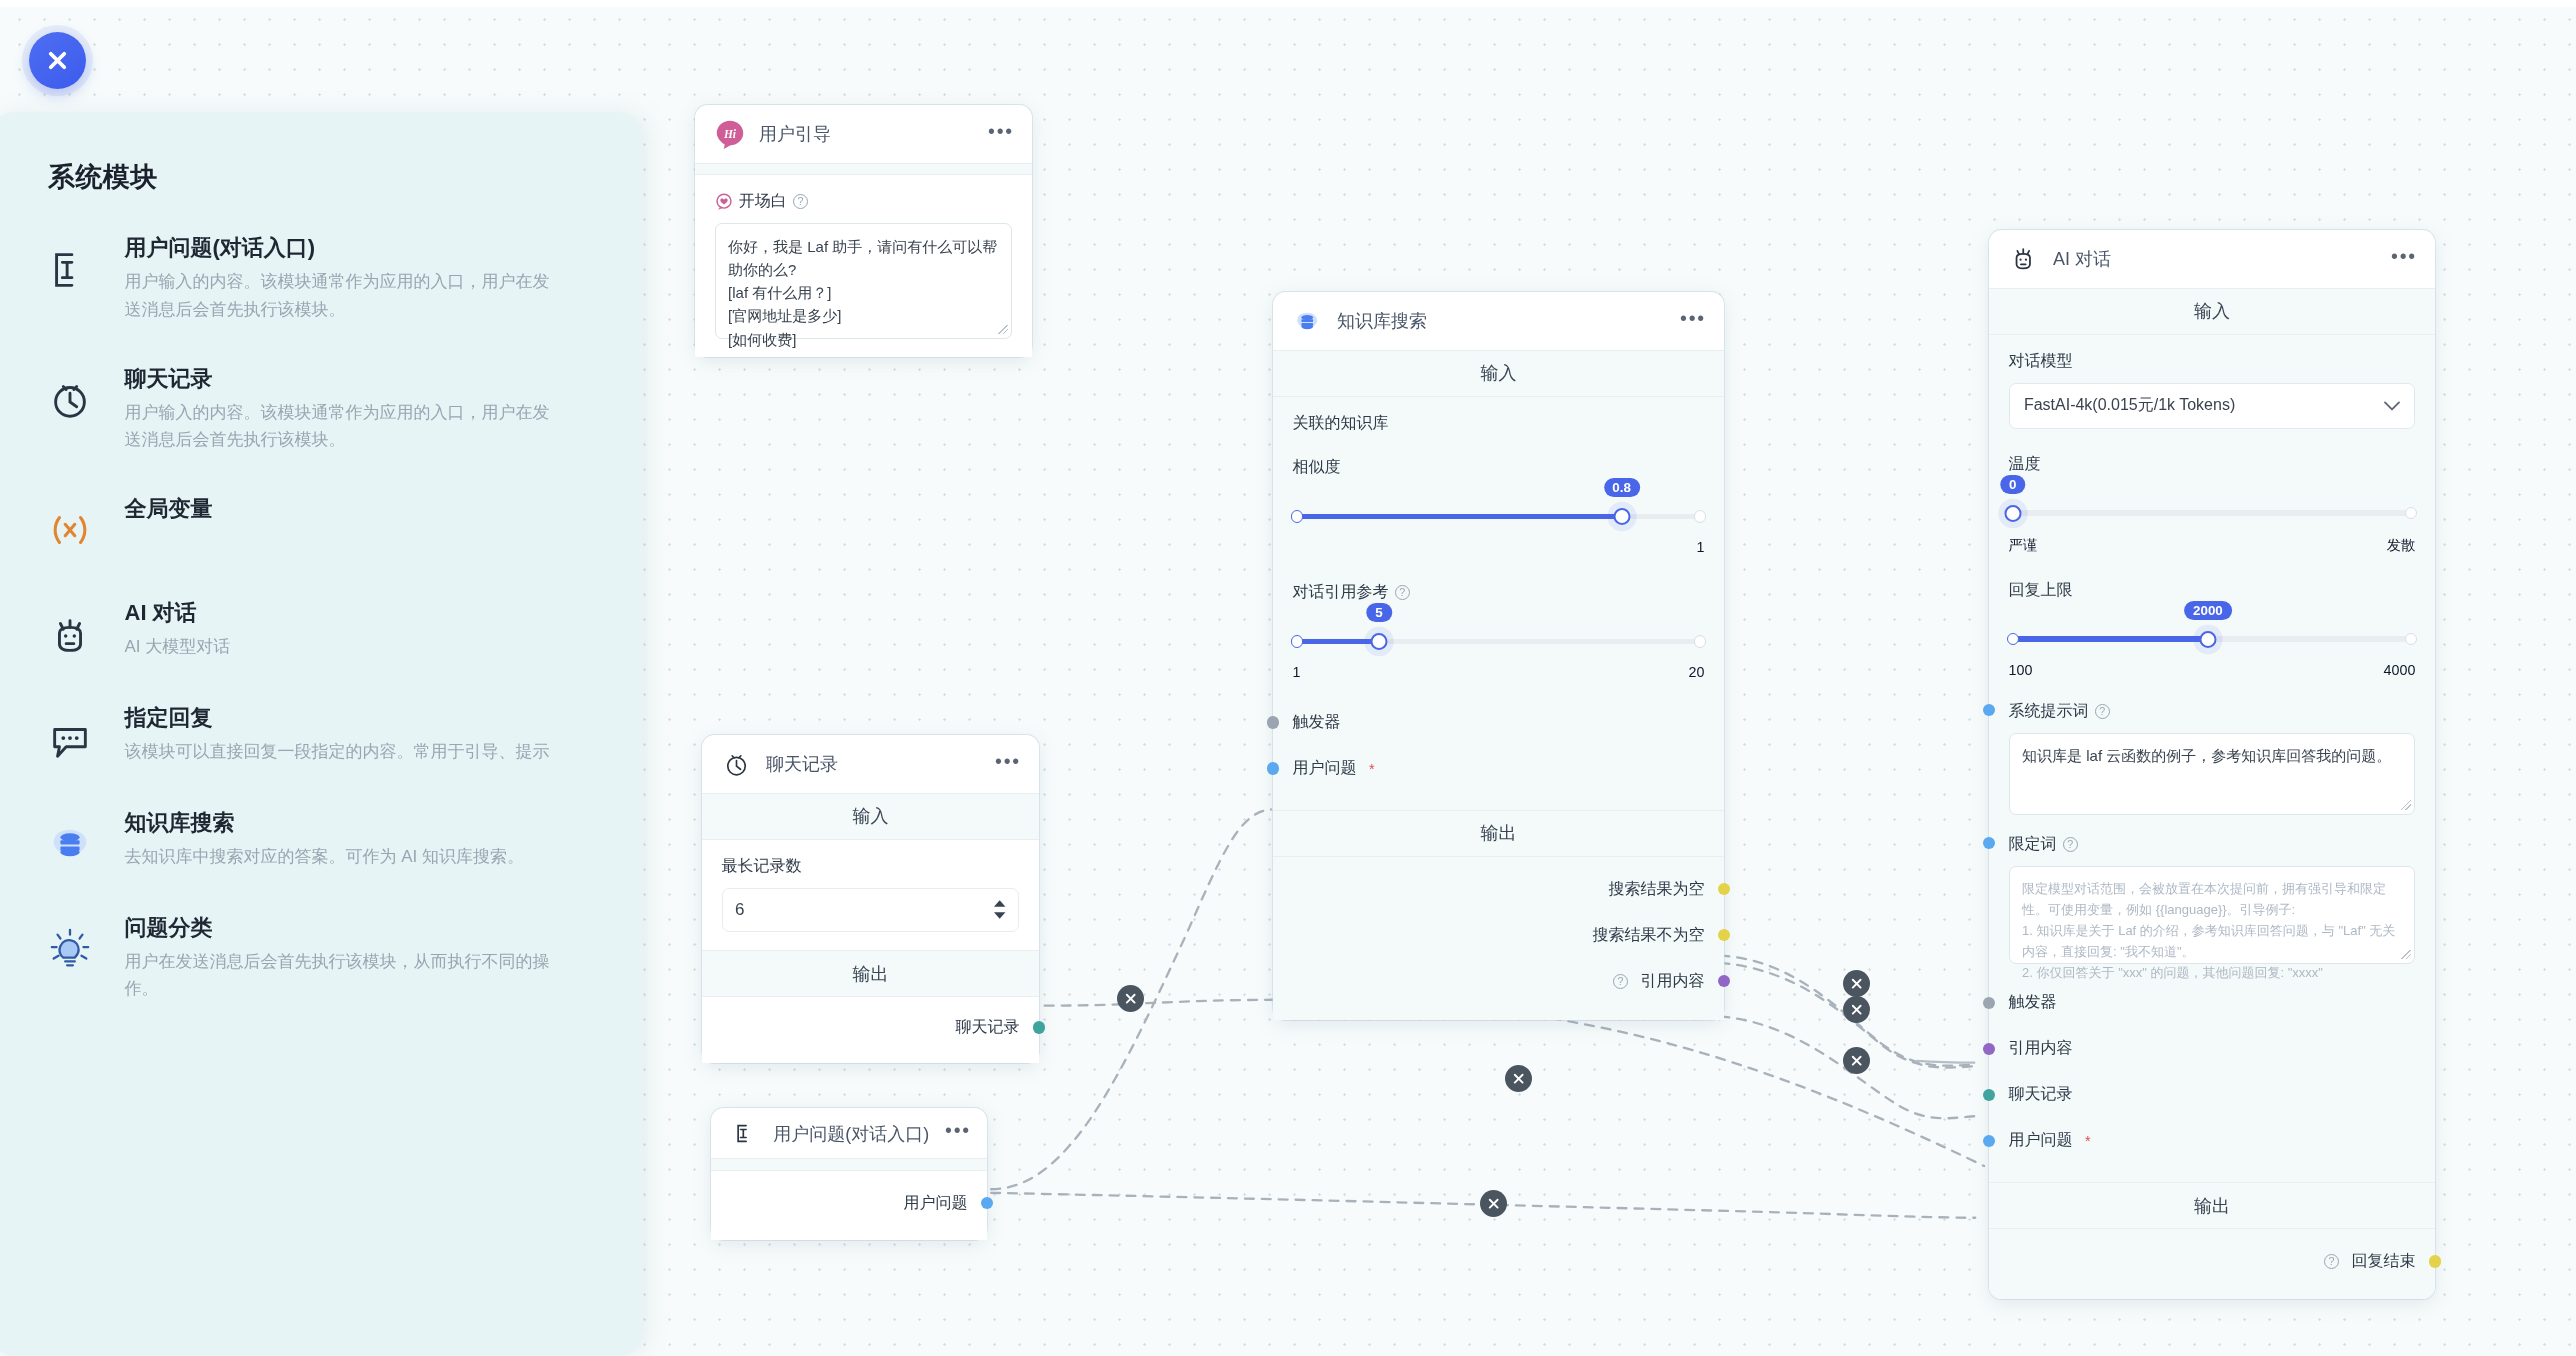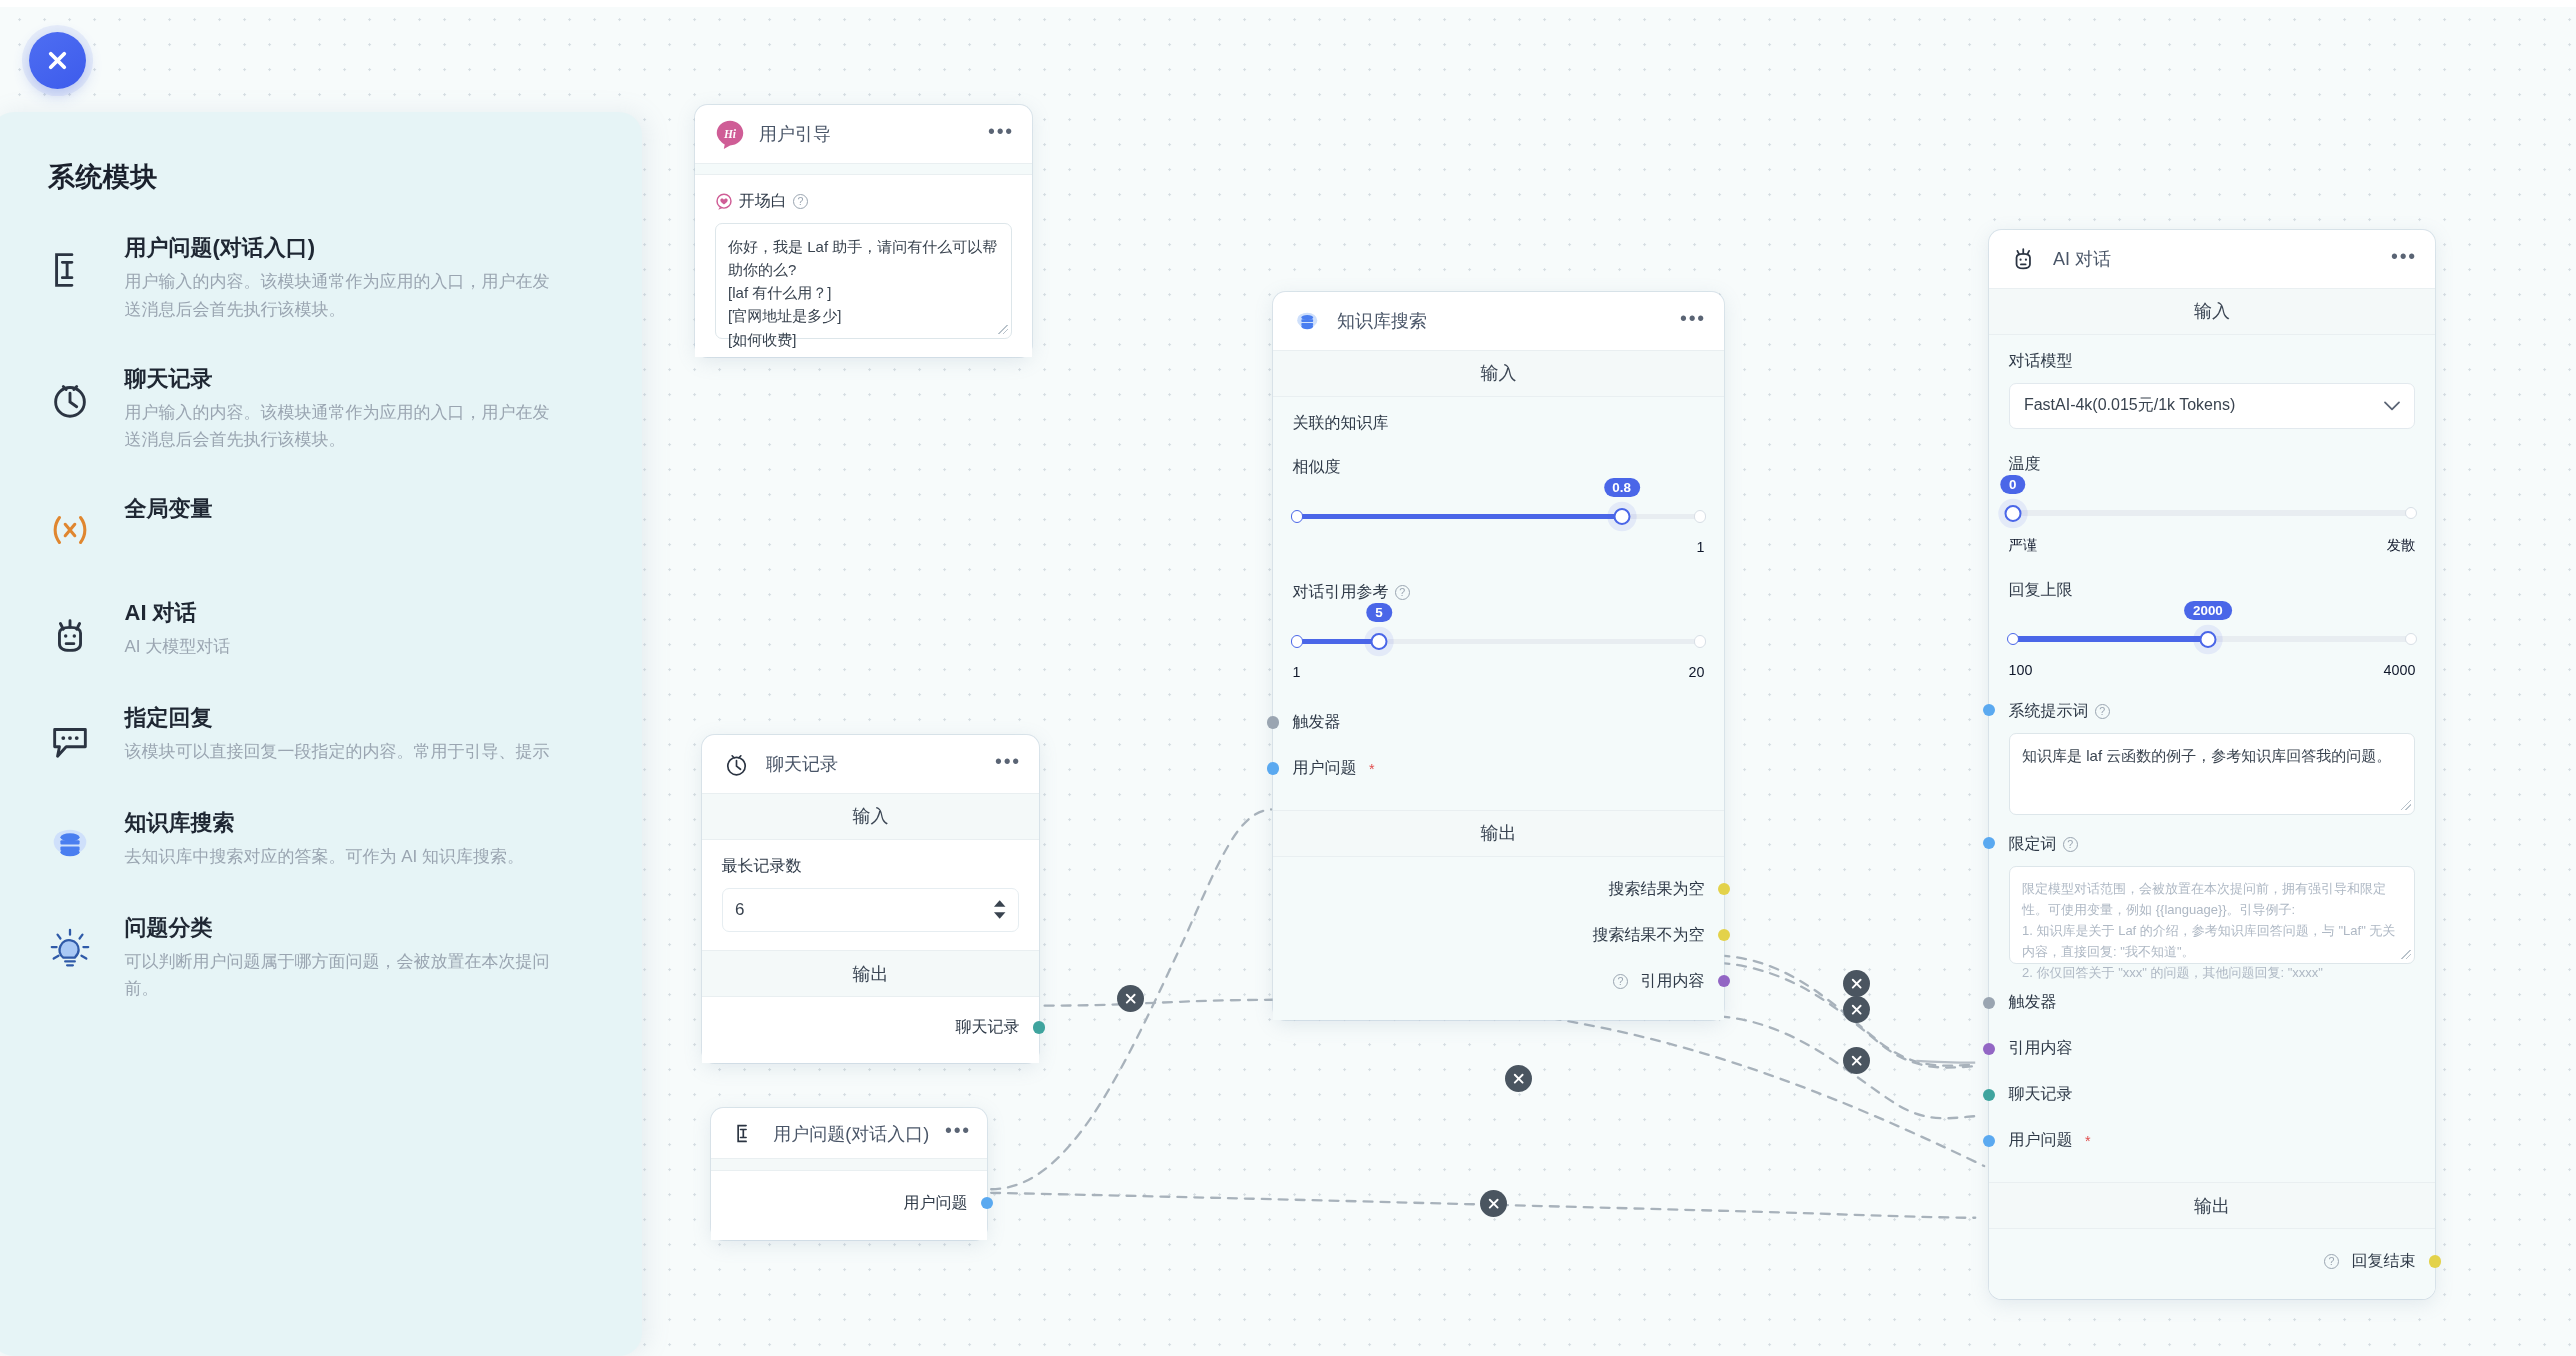--- a/index.html
+++ b/index.html
@@ -349,21 +349,21 @@
       <div class="sb-item">
         <div class="sb-icon">
           <svg viewBox="0 0 48 48" width="46" height="46" fill="none" stroke="#2f5aa8" stroke-width="2.4" stroke-linecap="round">
             <path d="M24,4 V9 M11,9 L14,13 M37,9 L34,13 M5,22 H10 M43,22 H38 M7,34 L12,31 M41,34 L36,31"></path>
             <path d="M17,33 C13,30 12,25 14,21 C16,16 21,14 25,15 C30,16 33,20 33,25 C33,29 31,31 29,33 Z" fill="#a9c9f5" stroke="#2f5aa8"></path>
             <path d="M19,37 H29 M21,41 H27" stroke="#2f5aa8"></path>
           </svg>
         </div>
         <div class="sb-text">
           <div class="sb-name">问题分类</div>
-          <div class="sb-desc">可以判断用户问题属于哪方面问题，会被放置在本次提问前。</div>
+          <div class="sb-desc">用户在发送消息后会首先执行该模块，从而执行不同的操作。</div>
         </div>
       </div>
 
     </div>
   </div>
 
   <div class="node" style="left:695px; top:105px; width:337px;">
     <div class="node-head">
       <span class="nh-icon">
         <svg viewBox="0 0 34 34" width="30" height="30">

